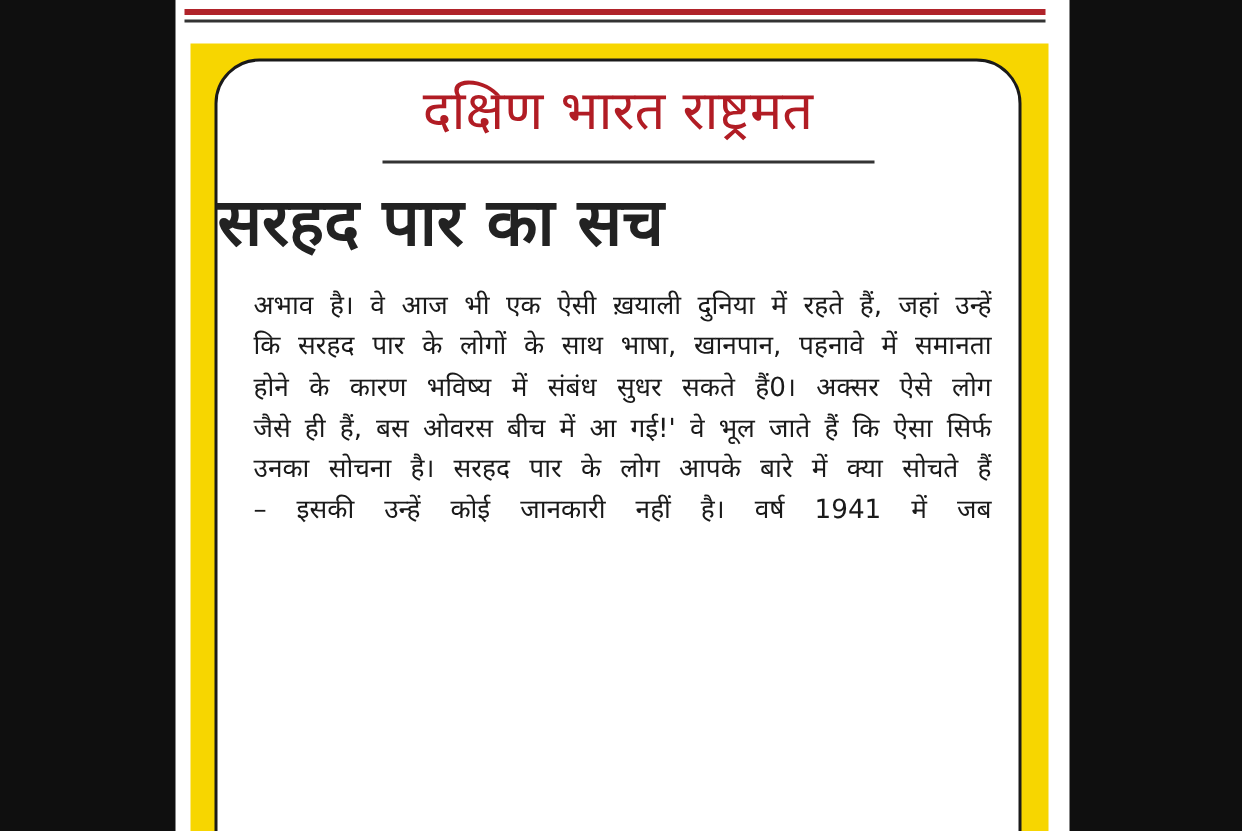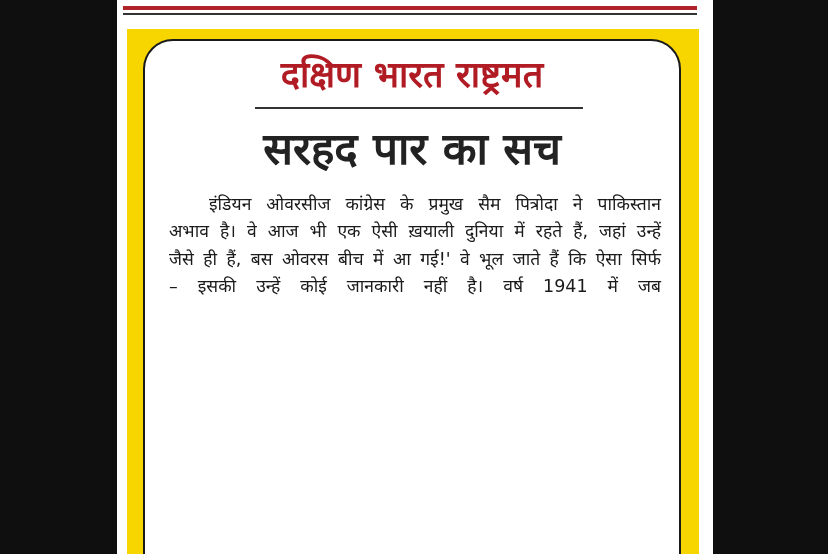--- a/index.html
+++ b/index.html
@@ -30,32 +30,32 @@
       background:#ffffff;
       border:2px solid #1a1a1a;
       border-radius:30px 30px 0 0;
       box-sizing:border-box;
     }
     .masthead {
       position:absolute; left:0; right:0; top:12px;
       text-align:center;
       color:#b11c24;
       font-family:"DejaVu Sans", sans-serif;
-      font-weight:bold;
+      font-weight:normal;
       font-size:36px;
       letter-spacing:0px;
       line-height:44px;
     }
     .mast-rule {
       position:absolute; left:110px; width:328px; top:66px; height:1.5px;
       background:#333;
     }
     .headline {
       position:absolute; left:0; right:0; top:80px;
-      text-align:center;
+      text-align:left;
       color:#222;
       font-family:"DejaVu Sans", sans-serif;
       font-weight:bold;
       font-size:44px;
       line-height:56px;
     }
     .body-text {
       position:absolute; left:24px; width:492px; top:150px;
       color:#1a1a1a;
       font-family:"DejaVu Sans", sans-serif;
@@ -72,20 +72,22 @@
 <div class="page">
   <div class="rule-red"></div>
   <div class="rule-dark"></div>
 
   <div class="yellow">
     <div class="card">
       <div class="masthead">दक्षिण भारत राष्ट्रमत</div>
       <div class="mast-rule"></div>
       <div class="headline">सरहद पार का सच</div>
       <div class="body-text">
-        <span class="line first">इंडियन ओवरसीज कांग्रेस के प्रमुख सैम पित्रोदा ने पाकिस्तान</span>
         <span class="line">अभाव है। वे आज भी एक ऐसी ख़याली दुनिया में रहते हैं, जहां उन्हें</span>
+        <span class="line">कि सरहद पार के लोगों के साथ भाषा, खानपान, पहनावे में समानता</span>
+        <span class="line">होने के कारण भविष्य में संबंध सुधर सकते हैं0। अक्सर ऐसे लोग</span>
         <span class="line">जैसे ही हैं, बस ओवरस बीच में आ गई!' वे भूल जाते हैं कि ऐसा सिर्फ</span>
+        <span class="line">उनका सोचना है। सरहद पार के लोग आपके बारे में क्या सोचते हैं</span>
         <span class="line">– इसकी उन्हें कोई जानकारी नहीं है। वर्ष 1941 में जब</span>
       </div>
     </div>
   </div>
 </div>
 
 </body></html>

